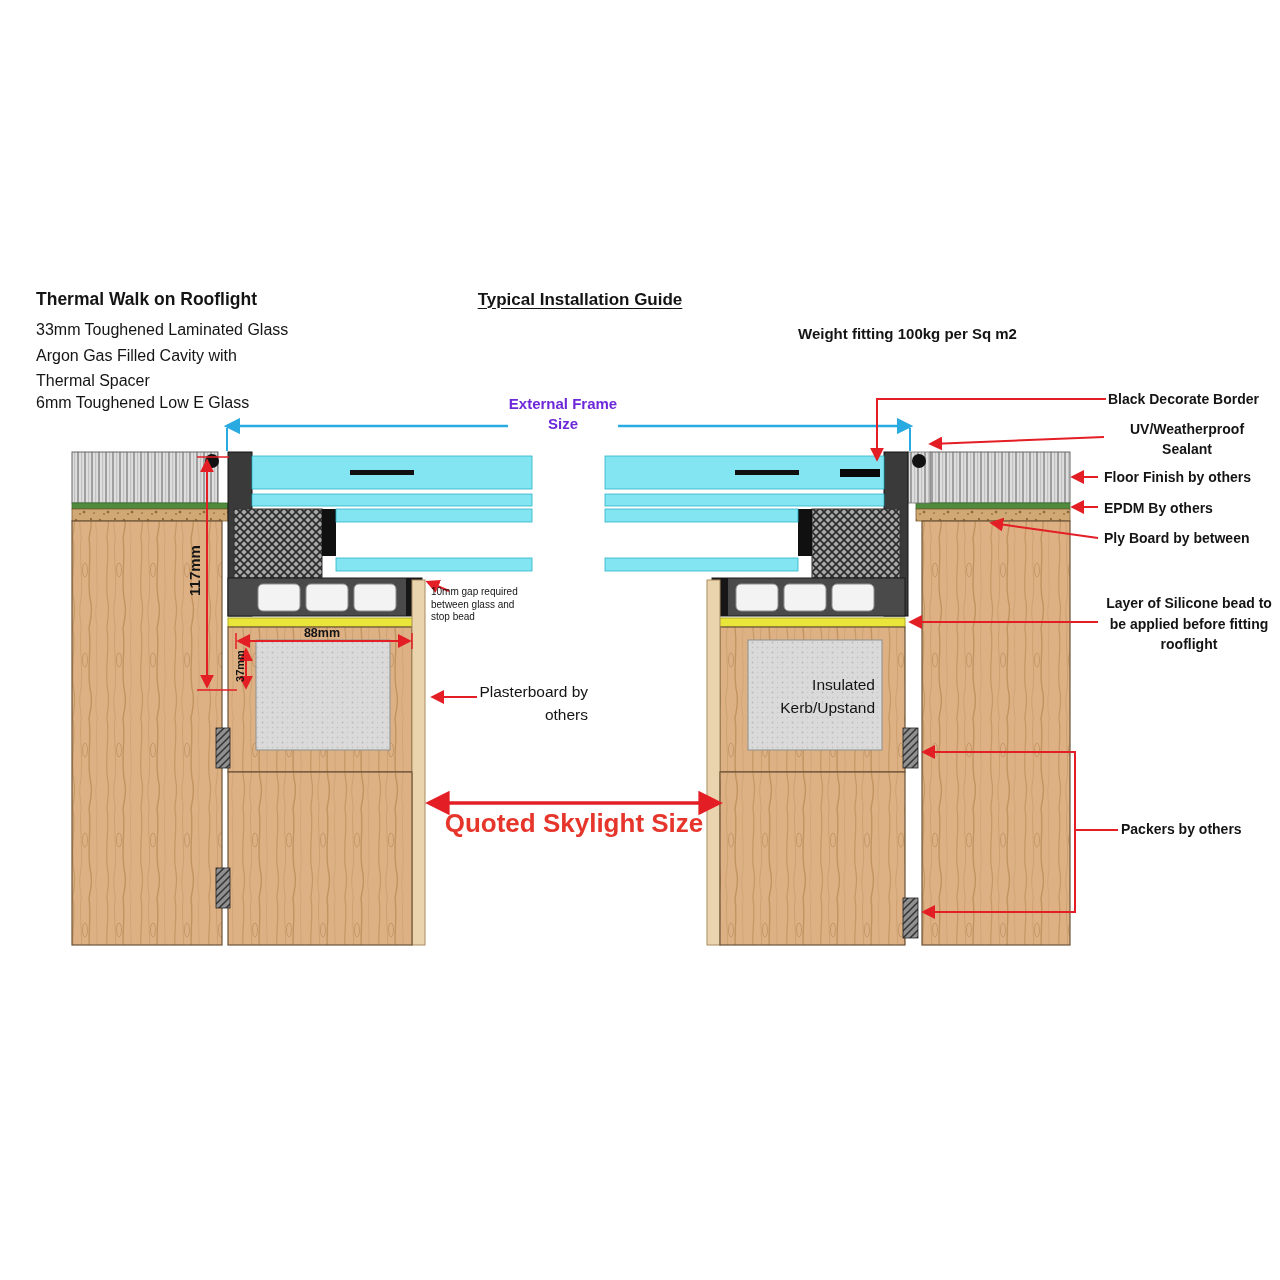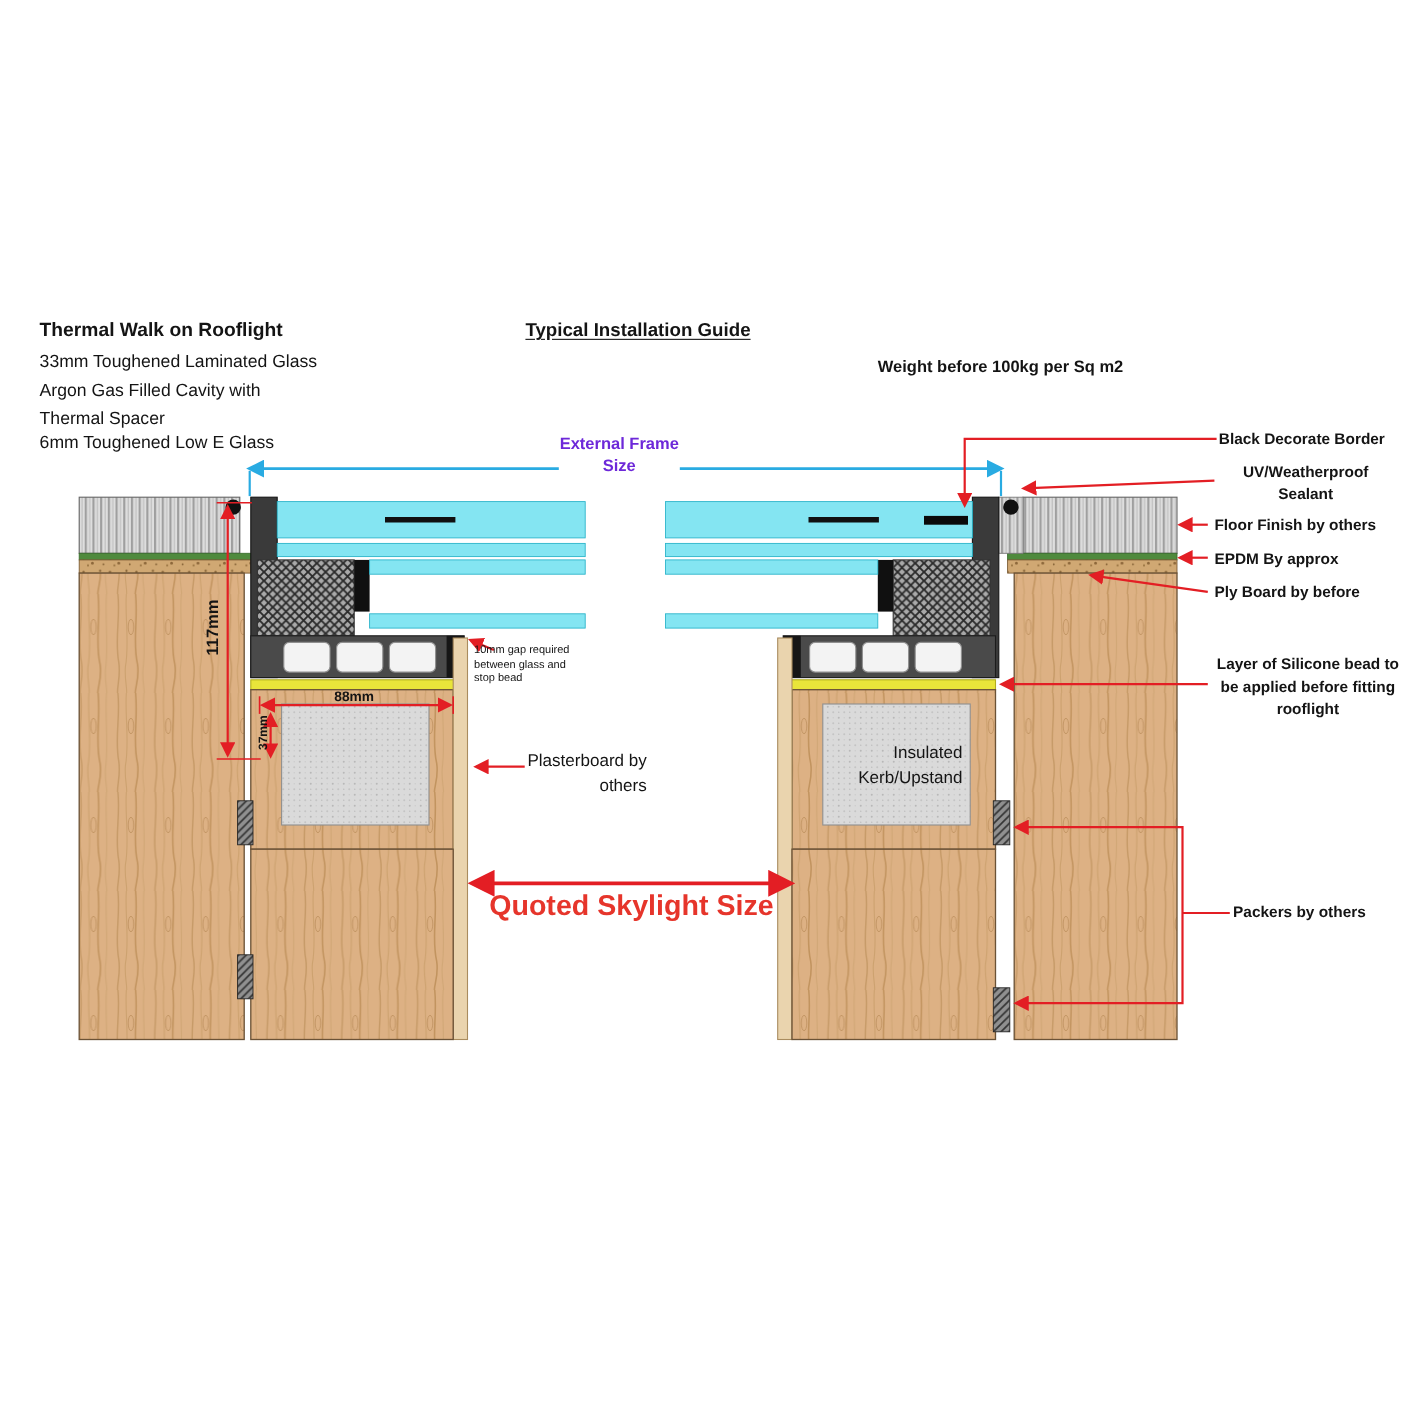--- a/index.html
+++ b/index.html
@@ -168,36 +168,36 @@
     </g>
   </svg>
 
   <div class="abs product-title" style="left:36px;top:289px;">Thermal Walk on Rooflight</div>
   <div class="abs spec" style="left:36px;top:317px;">33mm Toughened Laminated Glass</div>
   <div class="abs spec" style="left:36px;top:343px;">Argon Gas Filled Cavity with</div>
   <div class="abs spec" style="left:36px;top:368px;">Thermal Spacer</div>
   <div class="abs spec" style="left:36px;top:390px;">6mm Toughened Low E Glass</div>
 
   <div class="abs guide-title" style="left:440px;top:290px;">Typical Installation Guide</div>
-  <div class="abs weight" style="left:798px;top:325px;">Weight before 100kg per Sq m2</div>
+  <div class="abs weight" style="left:798px;top:325px;">Weight fitting 100kg per Sq m2</div>
 
   <div class="abs ext-label" style="left:508px;top:392px;">External Frame Size</div>
 
   <div class="abs dim vdim" style="left:164px;top:562px;width:60px;font-size:15px;">117mm</div>
   <div class="abs dim" style="left:294px;top:626px;width:56px;font-size:12.5px;">88mm</div>
   <div class="abs dim vdim" style="left:212px;top:660px;width:56px;font-size:11px;">37mm</div>
 
   <div class="abs small-note" style="left:431px;top:586px;">10mm gap required between glass and stop bead</div>
 
   <div class="abs mid-label" style="left:478px;top:680px;width:110px;">Plasterboard by others</div>
   <div class="abs mid-label" style="left:757px;top:673px;width:118px;">Insulated Kerb/Upstand</div>
 
   <div class="abs red-big" style="left:423px;top:808px;">Quoted Skylight Size</div>
 
   <div class="abs callout" style="left:1108px;top:391px;">Black Decorate Border</div>
   <div class="abs callout center" style="left:1106px;top:419px;width:162px;">UV/Weatherproof Sealant</div>
   <div class="abs callout" style="left:1104px;top:469px;">Floor Finish by others</div>
-  <div class="abs callout" style="left:1104px;top:500px;">EPDM By approx</div>
-  <div class="abs callout" style="left:1104px;top:530px;">Ply Board by before</div>
+  <div class="abs callout" style="left:1104px;top:500px;">EPDM By others</div>
+  <div class="abs callout" style="left:1104px;top:530px;">Ply Board by between</div>
   <div class="abs callout center" style="left:1100px;top:593px;width:178px;line-height:20.5px;">Layer of Silicone bead to be applied before fitting rooflight</div>
   <div class="abs callout" style="left:1121px;top:821px;">Packers by others</div>
 
 </div>
 
 </body></html>

